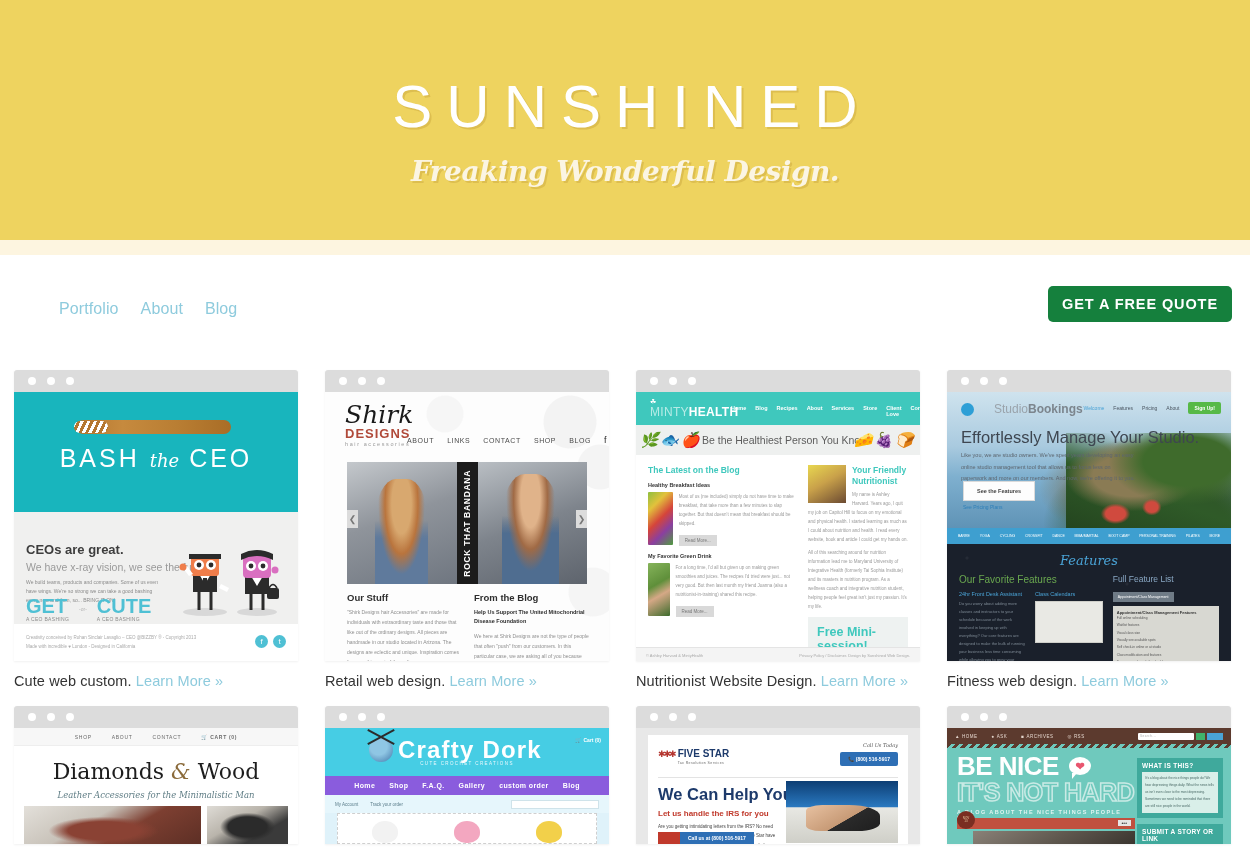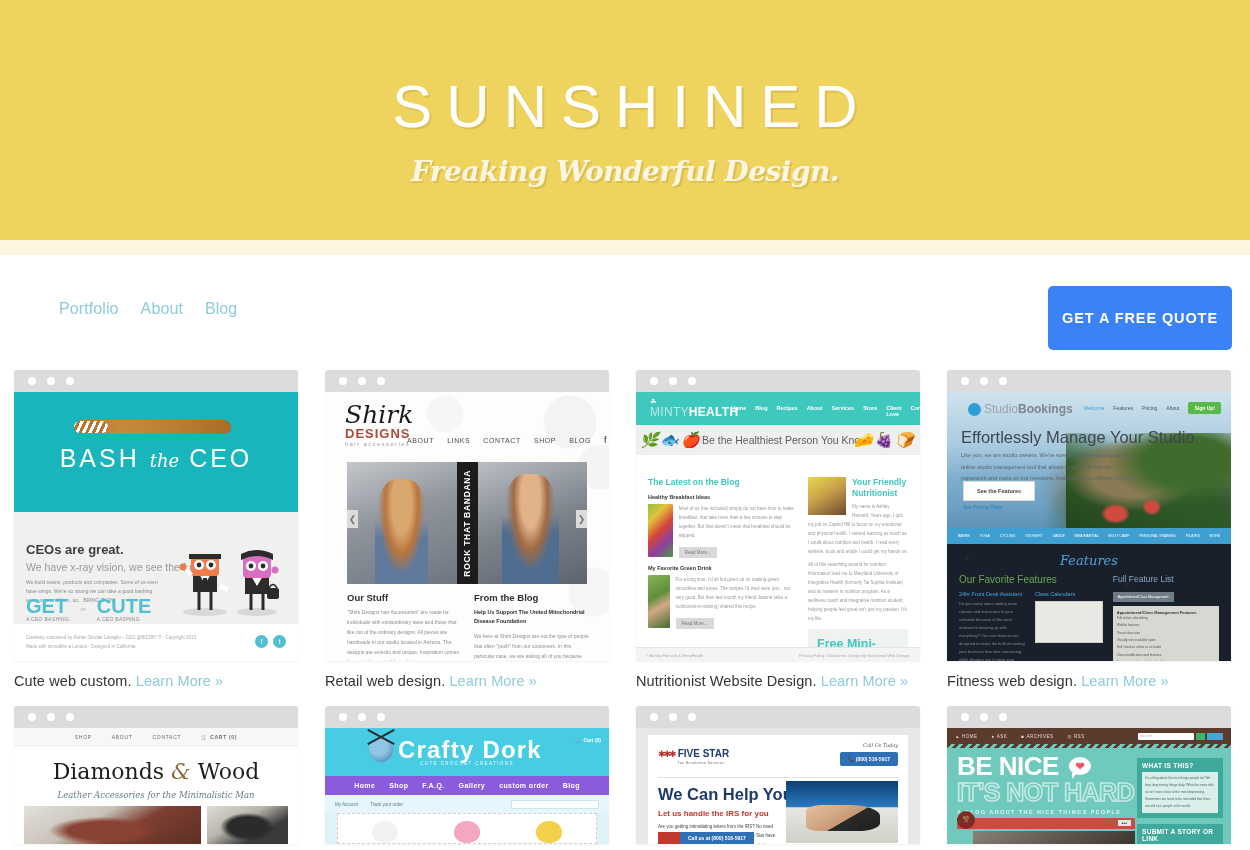--- a/index.html
+++ b/index.html
@@ -59,22 +59,22 @@
   }
   .nav-link {
     font-size: 16px;
     color: #8ecbdd;
     text-decoration: none;
     letter-spacing: .1px;
   }
   .quote-btn {
     position: absolute;
     right: 18px; top: 31px;
-    width: 184px; height: 64px;
-    background: #3b82f6;
+    width: 184px; height: 36px;
+    background: #15803d;
     border: none; border-radius: 5px;
     color: #ffffff;
     font-size: 14.5px;
     font-weight: bold;
     letter-spacing: .9px;
     cursor: pointer;
   }
 
   
   .grid {
@@ -197,21 +197,21 @@
   .c3-logo .lt { color:#b6ebe6; }
   .c3-logo .bd { font-weight:bold; }
   .c3-logo .leaf { font-size:7px; display:block; line-height:1; margin-bottom:0px; }
   .c3-nav { position:absolute; left:95px; top:13px; display:flex; gap:9px; }
   .c3-nav span { font-size:5.5px; color:#fff; font-weight:bold; }
   .c3-band { height:30px; background:#eef0ef; position:relative; display:flex; align-items:center; }
   .c3-band .t { position:absolute; left:66px; font-size:10.5px; color:#5d5d5d; }
   .c3-band .e { font-size:15px; }
   .c3-band .lf { position:absolute; left:4px; display:flex; gap:2px; align-items:center; }
   .c3-band .rt { position:absolute; right:6px; display:flex; gap:2px; align-items:center; }
-  .c3-main { position:relative; height:186px; padding:22px 12px 0 12px; display:flex; gap:10px; }
+  .c3-main { position:relative; height:186px; padding:10px 12px 0 12px; display:flex; gap:10px; }
   .c3-left { width:150px; }
   .c3-left h5 { font-size:8.5px; color:#3fc8bd; font-weight:bold; }
   .c3-left .pt { font-size:5.5px; font-weight:bold; color:#333; margin-top:7px; }
   .c3-row { display:flex; gap:6px; margin-top:4px; }
   .c3-img { width:73px; height:53px; border-radius:1px; }
   .c3-img.veg { background:linear-gradient(135deg,#8fbf3f 0%,#e2c23c 25%,#d5453a 50%,#8a3fa0 72%,#4f9d3f 100%); }
   .c3-img.girl { background:linear-gradient(150deg,#86b45b 0%,#5f8f3a 40%,#d5a886 60%,#3d6b2c 100%); }
   .c3-row p { font-size:4.5px; color:#9a9a9a; line-height:2; flex:1; }
   .c3-btn { display:inline-block; margin-top:3px; background:#d9d9d9; color:#777;
       font-size:4.5px; padding:3px 6px; }
@@ -238,21 +238,21 @@
      background:
        radial-gradient(ellipse at 30% 85%, #d04a3e 0 6%, transparent 9%),
        radial-gradient(ellipse at 52% 78%, #cf4a3e 0 5%, transparent 8%),
        radial-gradient(ellipse at 74% 30%, #3f6b2c 0 26%, transparent 46%),
        radial-gradient(ellipse at 40% 45%, #8a7b54 0 28%, transparent 48%),
        linear-gradient(200deg, transparent 28%, #2f5a28 58%, #24451f 100%); }
   .c4-nav { position:absolute; right:10px; top:10px; display:flex; gap:9px; align-items:center; }
   .c4-nav span { font-size:5px; color:#4a5560; }
   .c4-nav .on { color:#4aa3d6; }
   .c4-nav .su { background:#57b947; color:#fff; padding:3px 6px; border-radius:2px; font-weight:bold; }
-  .c4-logo { position:absolute; left:21px; top:10px; display:flex; align-items:center; gap:3px; }
+  .c4-logo { position:absolute; left:14px; top:10px; display:flex; align-items:center; gap:20px; }
   .c4-logo .o { width:13px;height:13px;border-radius:50%;background:#2e9fd6; }
   .c4-logo .t { font-size:12px; color:#9aa3ab; }
   .c4-logo .t b { color:#7c858d; }
   .c4-h1 { position:absolute; left:14px; top:36px; font-size:16.5px; color:#3e4650; font-weight:300; }
   .c4-p { position:absolute; left:14px; top:58px; width:175px; font-size:5.5px; color:#5d666f; line-height:2.1; }
   .c4-btn { position:absolute; left:16px; top:89px; background:#fdfdfd; border:1px solid #dadada;
      font-size:5.5px; font-weight:bold; color:#444; padding:6px 13px; }
   .c4-link { position:absolute; left:16px; top:112px; font-size:5px; color:#2e7fb8; }
   .c4-strip { height:16px; background:#3e9fd0; display:flex; align-items:center;
      justify-content:space-around; padding:0 6px; }

